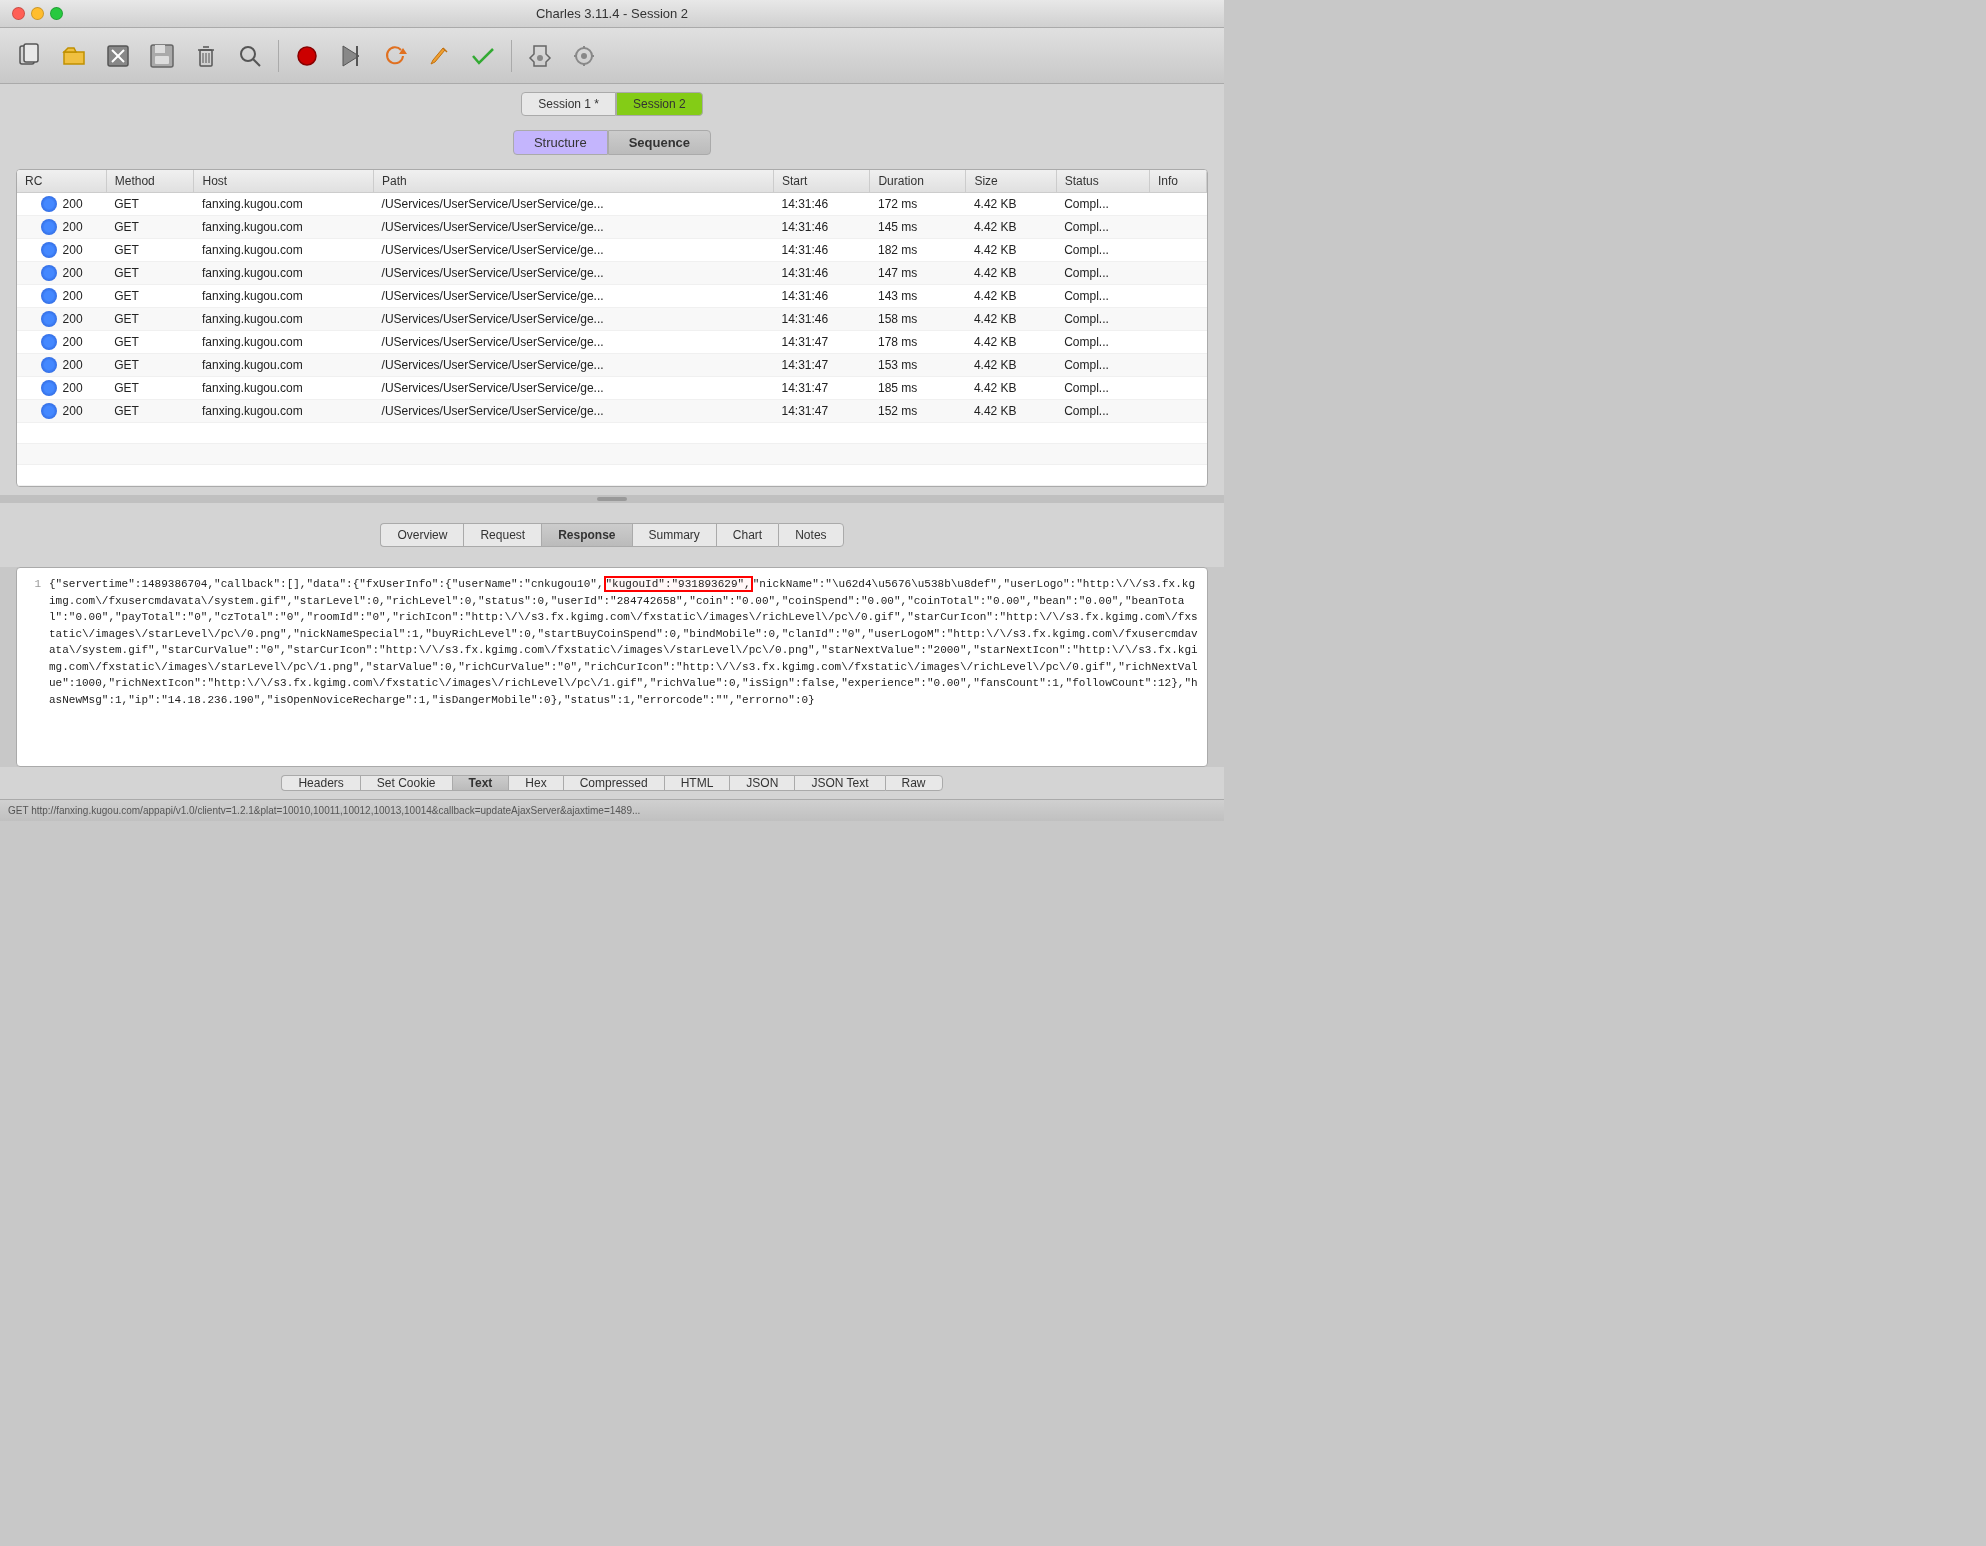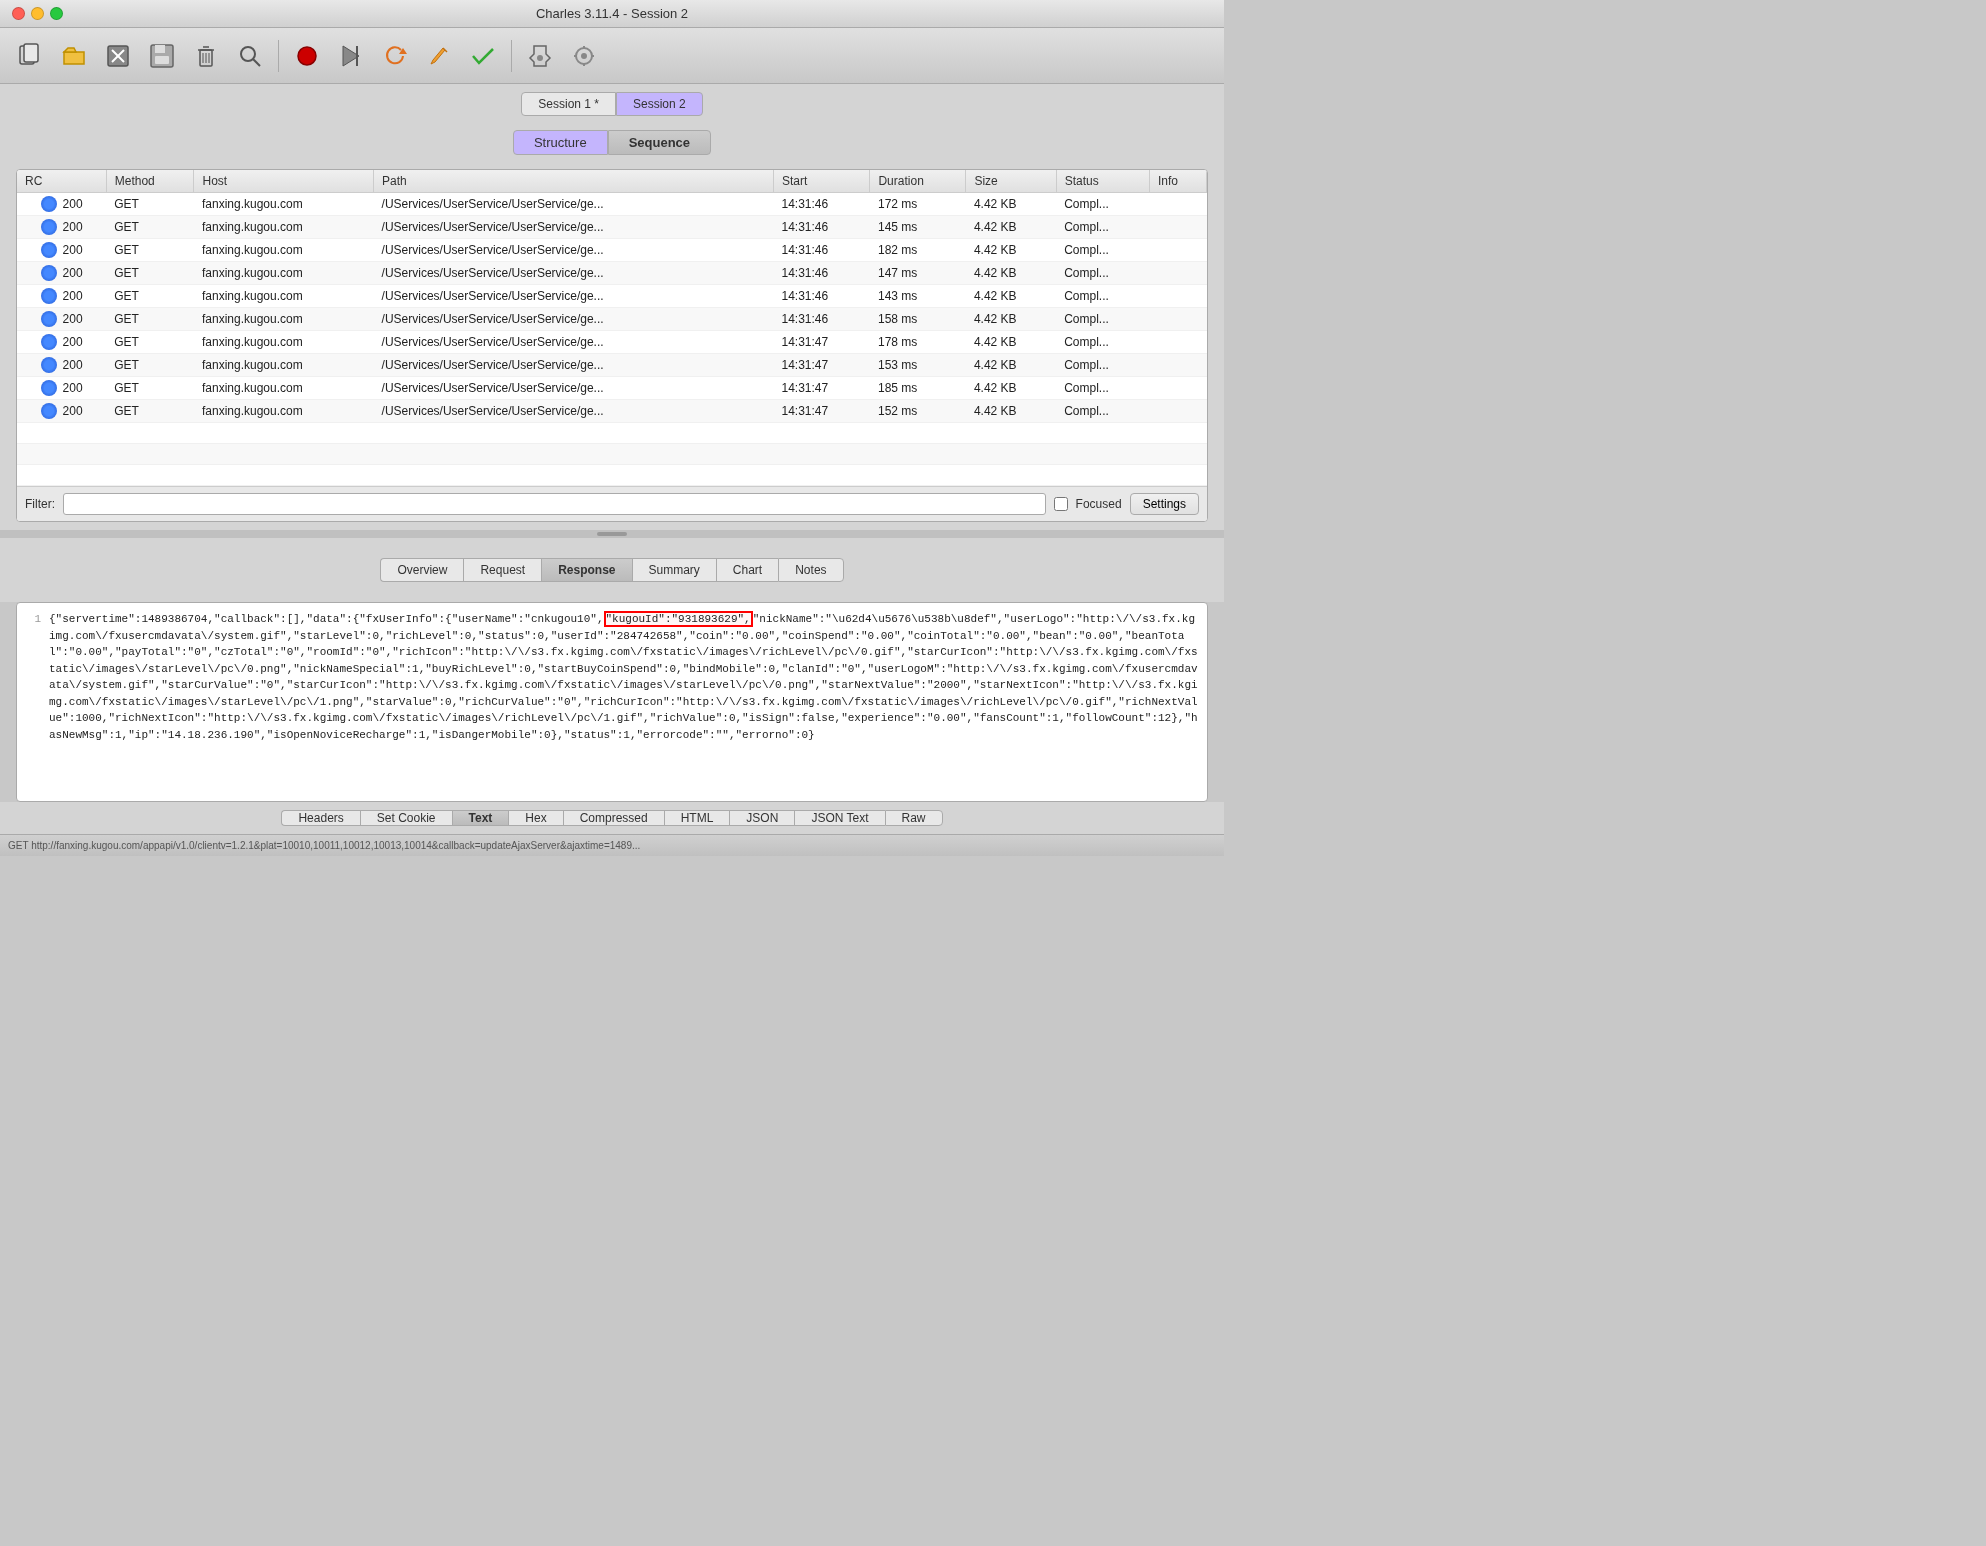--- a/index.html
+++ b/index.html
@@ -84,21 +84,21 @@
       padding: 4px 16px;
       font-size: 12px;
       cursor: pointer;
       background: #e8e8e8;
       border: 1px solid #aaa;
       color: #333;
     }
     .session-tab:first-child { border-radius: 4px 0 0 4px; }
     .session-tab:last-child { border-radius: 0 4px 4px 0; }
     .session-tab.active {
-      background: #c4b5fd;
+      background: #84cc16;
       font-weight: 500;
     }
 
     
     .view-tabs {
       display: flex;
       justify-content: center;
       padding: 6px 0;
       background: #d4d4d4;
     }
@@ -603,27 +603,20 @@
           </tr>
           <tr class="empty-row">
             <td colspan="9">&nbsp;</td>
           </tr>
           <tr class="empty-row">
             <td colspan="9">&nbsp;</td>
           </tr>
         </tbody>
     </table>
 
-    <div class="filter-row">
-      <span class="filter-label">Filter:</span>
-      <input class="filter-input" type="text" style="">
-      <input class="focused-checkbox" type="checkbox" style="">
-      <span class="focused-label">Focused</span>
-      <button class="settings-btn">Settings</button>
-    </div>
   </div>
 </div>
 
 <div class="divider">
   <div class="divider-handle"></div>
 </div>
 
 <div class="detail-tabs">
   <div class="detail-tab">Overview</div>
   <div class="detail-tab">Request</div>

